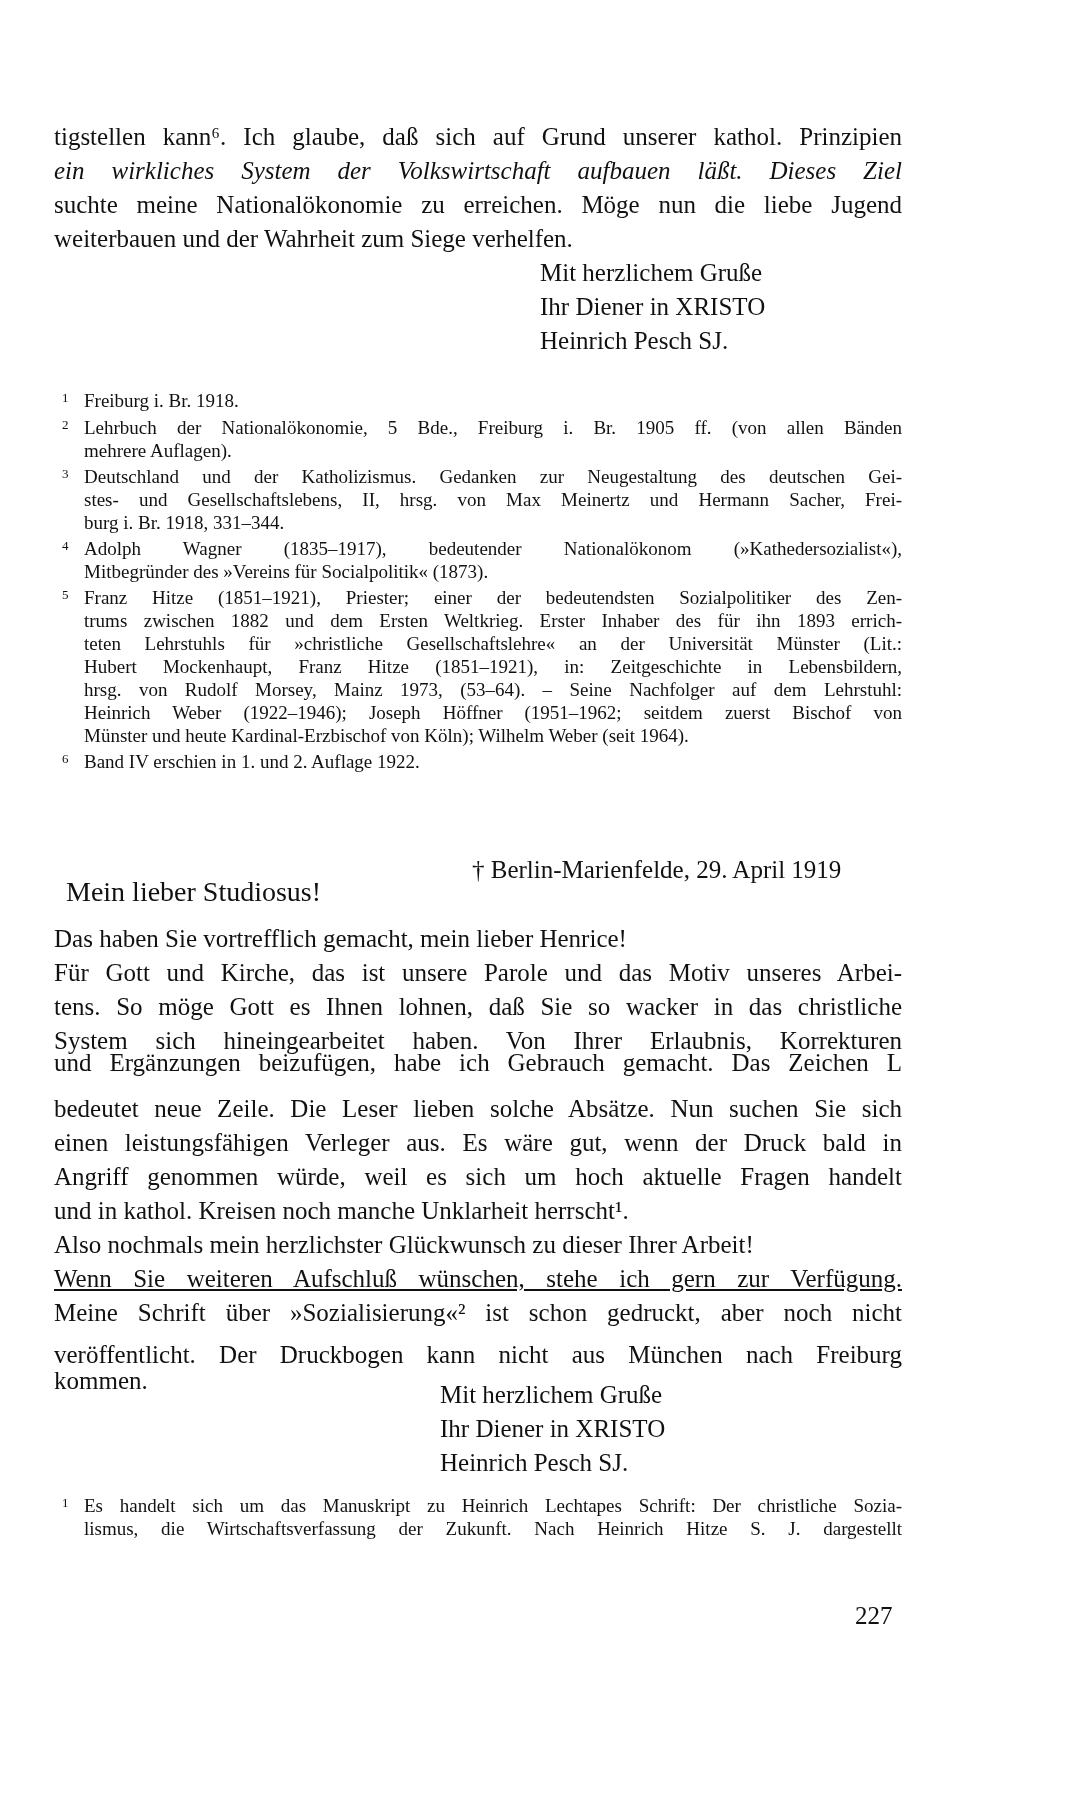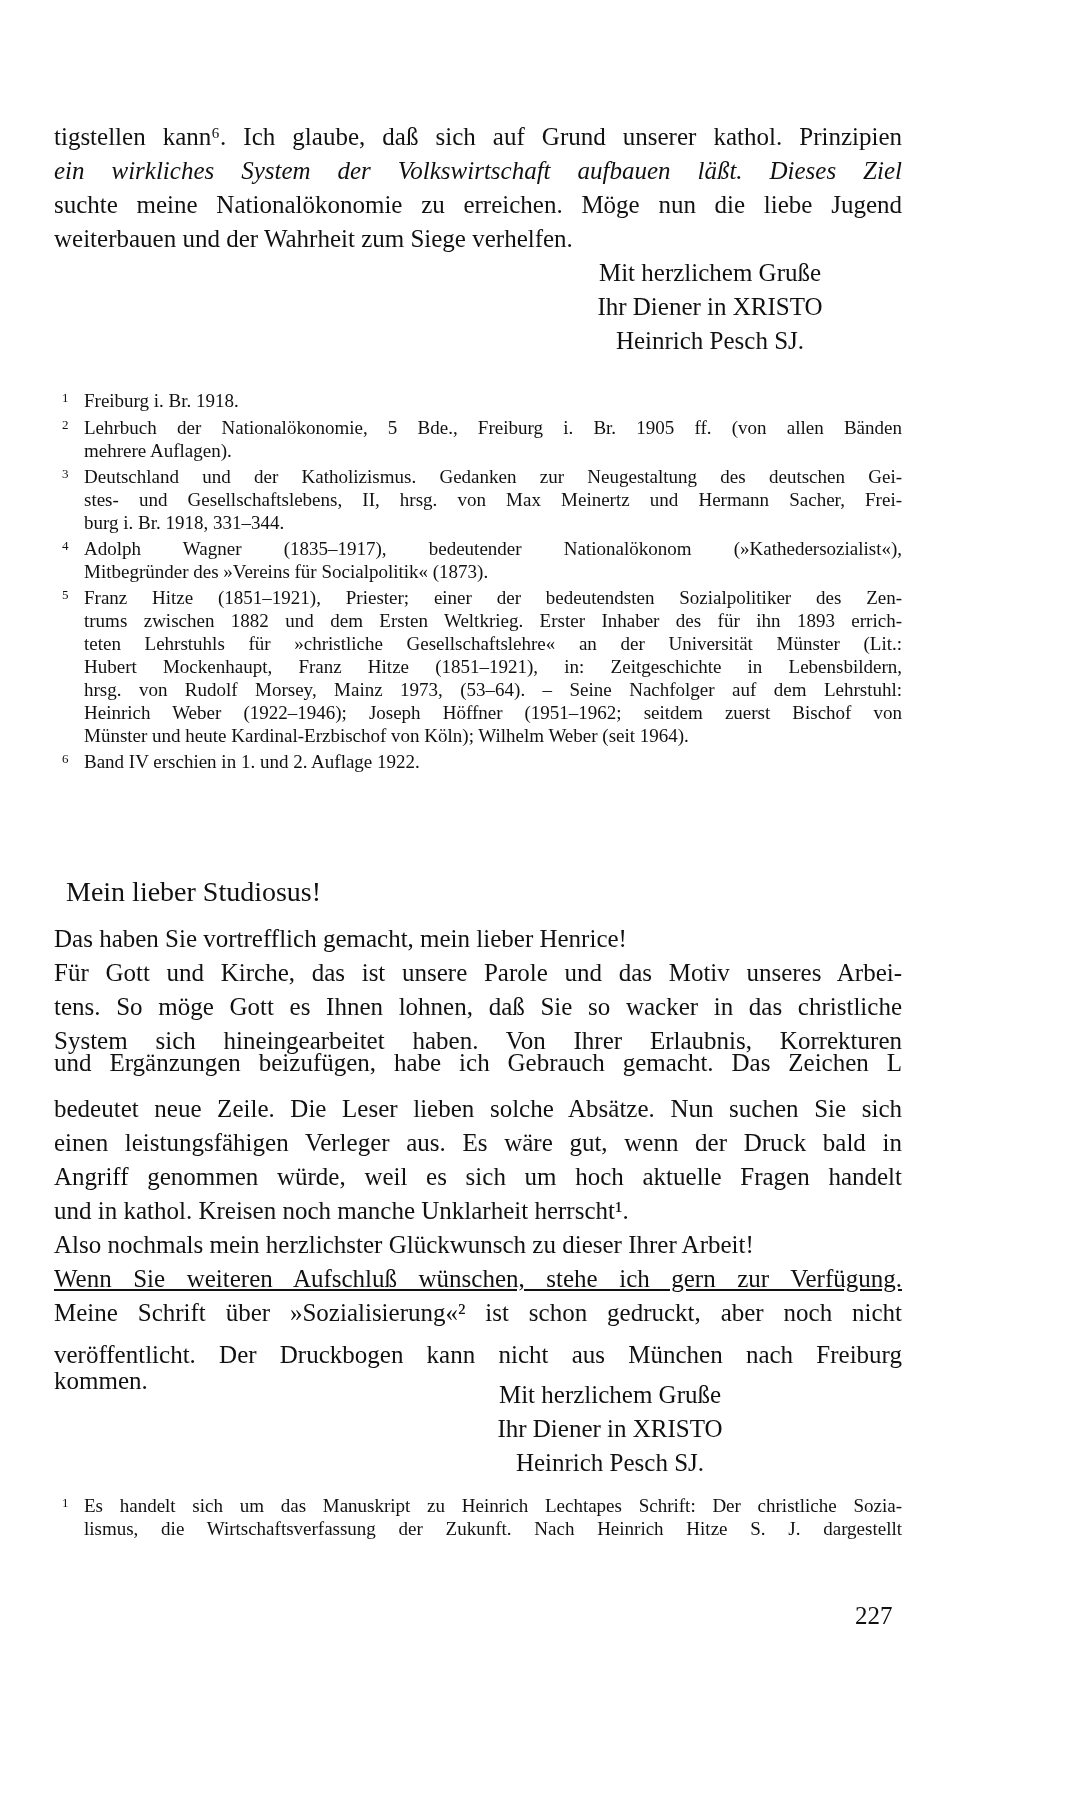--- a/index.html
+++ b/index.html
@@ -10,21 +10,21 @@
     }
     .page { position: absolute; left: 0; top: 0; width: 1089px; height: 1817px; padding-left: 25px; }
     .body-line {
       position: absolute; left: 54px; width: 848px;
       font-size: 25px; line-height: 34px; white-space: nowrap;
       text-align: justify; text-align-last: justify;
     }
     .body-line.last { text-align-last: left; }
     .sig {
       position: absolute; font-size: 25px; line-height: 34px;
-      text-align: center; white-space: nowrap;
+      white-space: nowrap;
     }
     .fn {
       position: absolute; left: 54px; width: 848px;
       font-size: 19px; line-height: 22px; white-space: nowrap;
     }
     .fn .num { position: absolute; left: 8px; top: -3px; font-size: 13px; }
     .fn .txt { position: absolute; left: 30px; width: 818px; text-align: justify; text-align-last: justify; }
     .fn .txt.last { text-align-last: left; }
     .page-num { position: absolute; left: 855px; top: 1602px; font-size: 25px; }
     .dagger-place { position: absolute; left: 472px; top: 856px; font-size: 25px; white-space: nowrap; }
@@ -97,20 +97,21 @@
     </div>
     <div class="fn" style="top:725px;">
       <span class="txt last">Münster und heute Kardinal-Erzbischof von Köln); Wilhelm Weber (seit 1964).</span>
     </div>
     <div class="fn" style="top:751px;">
       <span class="num">6</span>
       <span class="txt last">Band IV erschien in 1. und 2. Auflage 1922.</span>
     </div>
   </div>
 
+  <div class="dagger-place">† Berlin-Marienfelde, 29. April 1919</div>
   <div class="salutation">Mein lieber Studiosus!</div>
 
   <div>
     <div class="body-line last" style="top:922px;">Das haben Sie vortrefflich gemacht, mein lieber Henrice!</div>
     <div class="body-line" style="top:956px;">Für Gott und Kirche, das ist unsere Parole und das Motiv unseres Arbei-</div>
     <div class="body-line" style="top:990px;">tens. So möge Gott es Ihnen lohnen, daß Sie so wacker in das christliche</div>
     <div class="body-line" style="top:1024px;">System sich hineingearbeitet haben. Von Ihrer Erlaubnis, Korrekturen</div>
     <div class="body-line" style="top:1038px;margin-top:8px;">und Ergänzungen beizufügen, habe ich Gebrauch gemacht. Das Zeichen L</div>
     <div class="body-line" style="top:1092px;">bedeutet neue Zeile. Die Leser lieben solche Absätze. Nun suchen Sie sich</div>
     <div class="body-line" style="top:1126px;">einen leistungsfähigen Verleger aus. Es wäre gut, wenn der Druck bald in</div>

